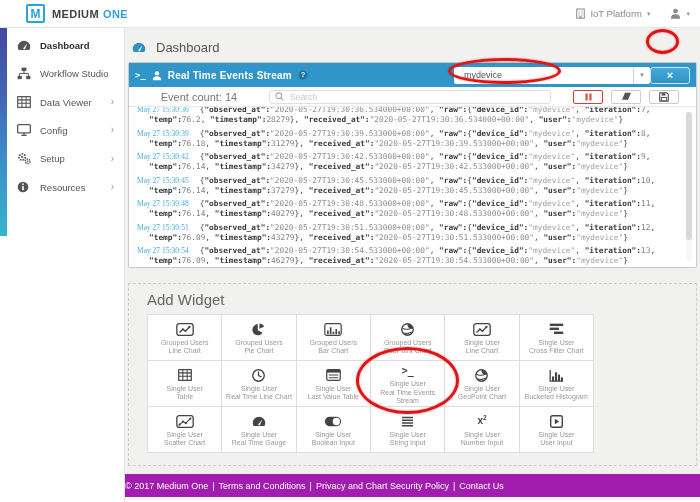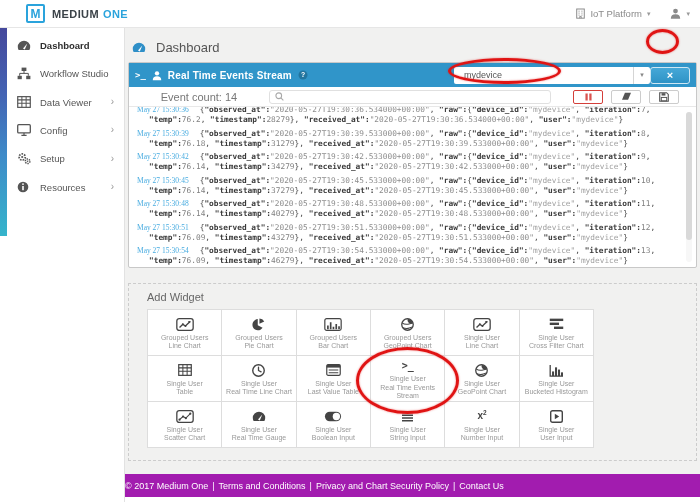--- a/index.html
+++ b/index.html
@@ -76,21 +76,21 @@
   .ts{color:var(--ts-blue);margin-right:11px;font-family:Liberation Serif, serif;font-size:7.5px}
   .k{font-weight:bold;color:#3a3a3a}
   .s{color:#a2a2a2}
   .d{color:#8d8d8d}
   .n{color:#818181}
   .scrollbar{position:absolute;right:4px;top:5px;bottom:5px;width:6px;background:#f7f7f7;border-radius:3px}
   .scroll-thumb{width:100%;height:85%;background:#d9d9d9;border-radius:3px}
 
   
   .add-widget{margin-top:15px;border:1px dashed #ccc;padding:7px 14px 12px 18px}
-  .aw-title{font-size:11px;color:#666}
+  .aw-title{font-size:15px;color:#666}
   .aw-grid{margin-top:6px;width:447px;display:grid;grid-template-columns:repeat(6,1fr);
     border-top:1px solid #ddd;border-left:1px solid #ddd;background:#fff}
   .aw-cell{height:46px;border-right:1px solid #ddd;border-bottom:1px solid #ddd;display:flex;flex-direction:column;
     align-items:center;justify-content:center;cursor:pointer;background:#fff;padding-top:2px}
   .aw-icon{height:15px;display:flex;align-items:center;color:#444;margin-bottom:2px}
   .aw-label{font-size:7px;color:#999;line-height:8.5px;text-align:center}
   .glyph-term{font-family:"DejaVu Sans Mono",monospace;font-weight:bold;font-size:10px;color:#444}
   .glyph-x2{font-size:10px;font-weight:bold;color:#444;line-height:1}
   .glyph-x2 sup{font-size:6.5px}
 
@@ -257,20 +257,21 @@
             <span>Event count:</span>
             <span>14</span>
           </div>
           <div class="search-box">
             <span class="search-ic">
                 <svg width="9" height="9" viewBox="0 0 11 11">
                   <circle cx="4.6" cy="4.6" r="3.5" fill="none" stroke="currentColor" stroke-width="1.3"></circle>
                   <path d="M7.2 7.2l3 3" stroke="currentColor" stroke-width="1.3"></path>
                 </svg>
               </span>
+            <input class="search-input" placeholder="Search" style="">
           </div>
           <div class="toolbar-btns">
             <button class="tb-btn pause">
               <span>
                   <svg width="7" height="8" viewBox="0 0 8 9">
                     <rect x=".5" y=".5" width="2.6" height="8" fill="currentColor"></rect>
                     <rect x="4.9" y=".5" width="2.6" height="8" fill="currentColor"></rect>
                   </svg>
                 </span>
             </button>

